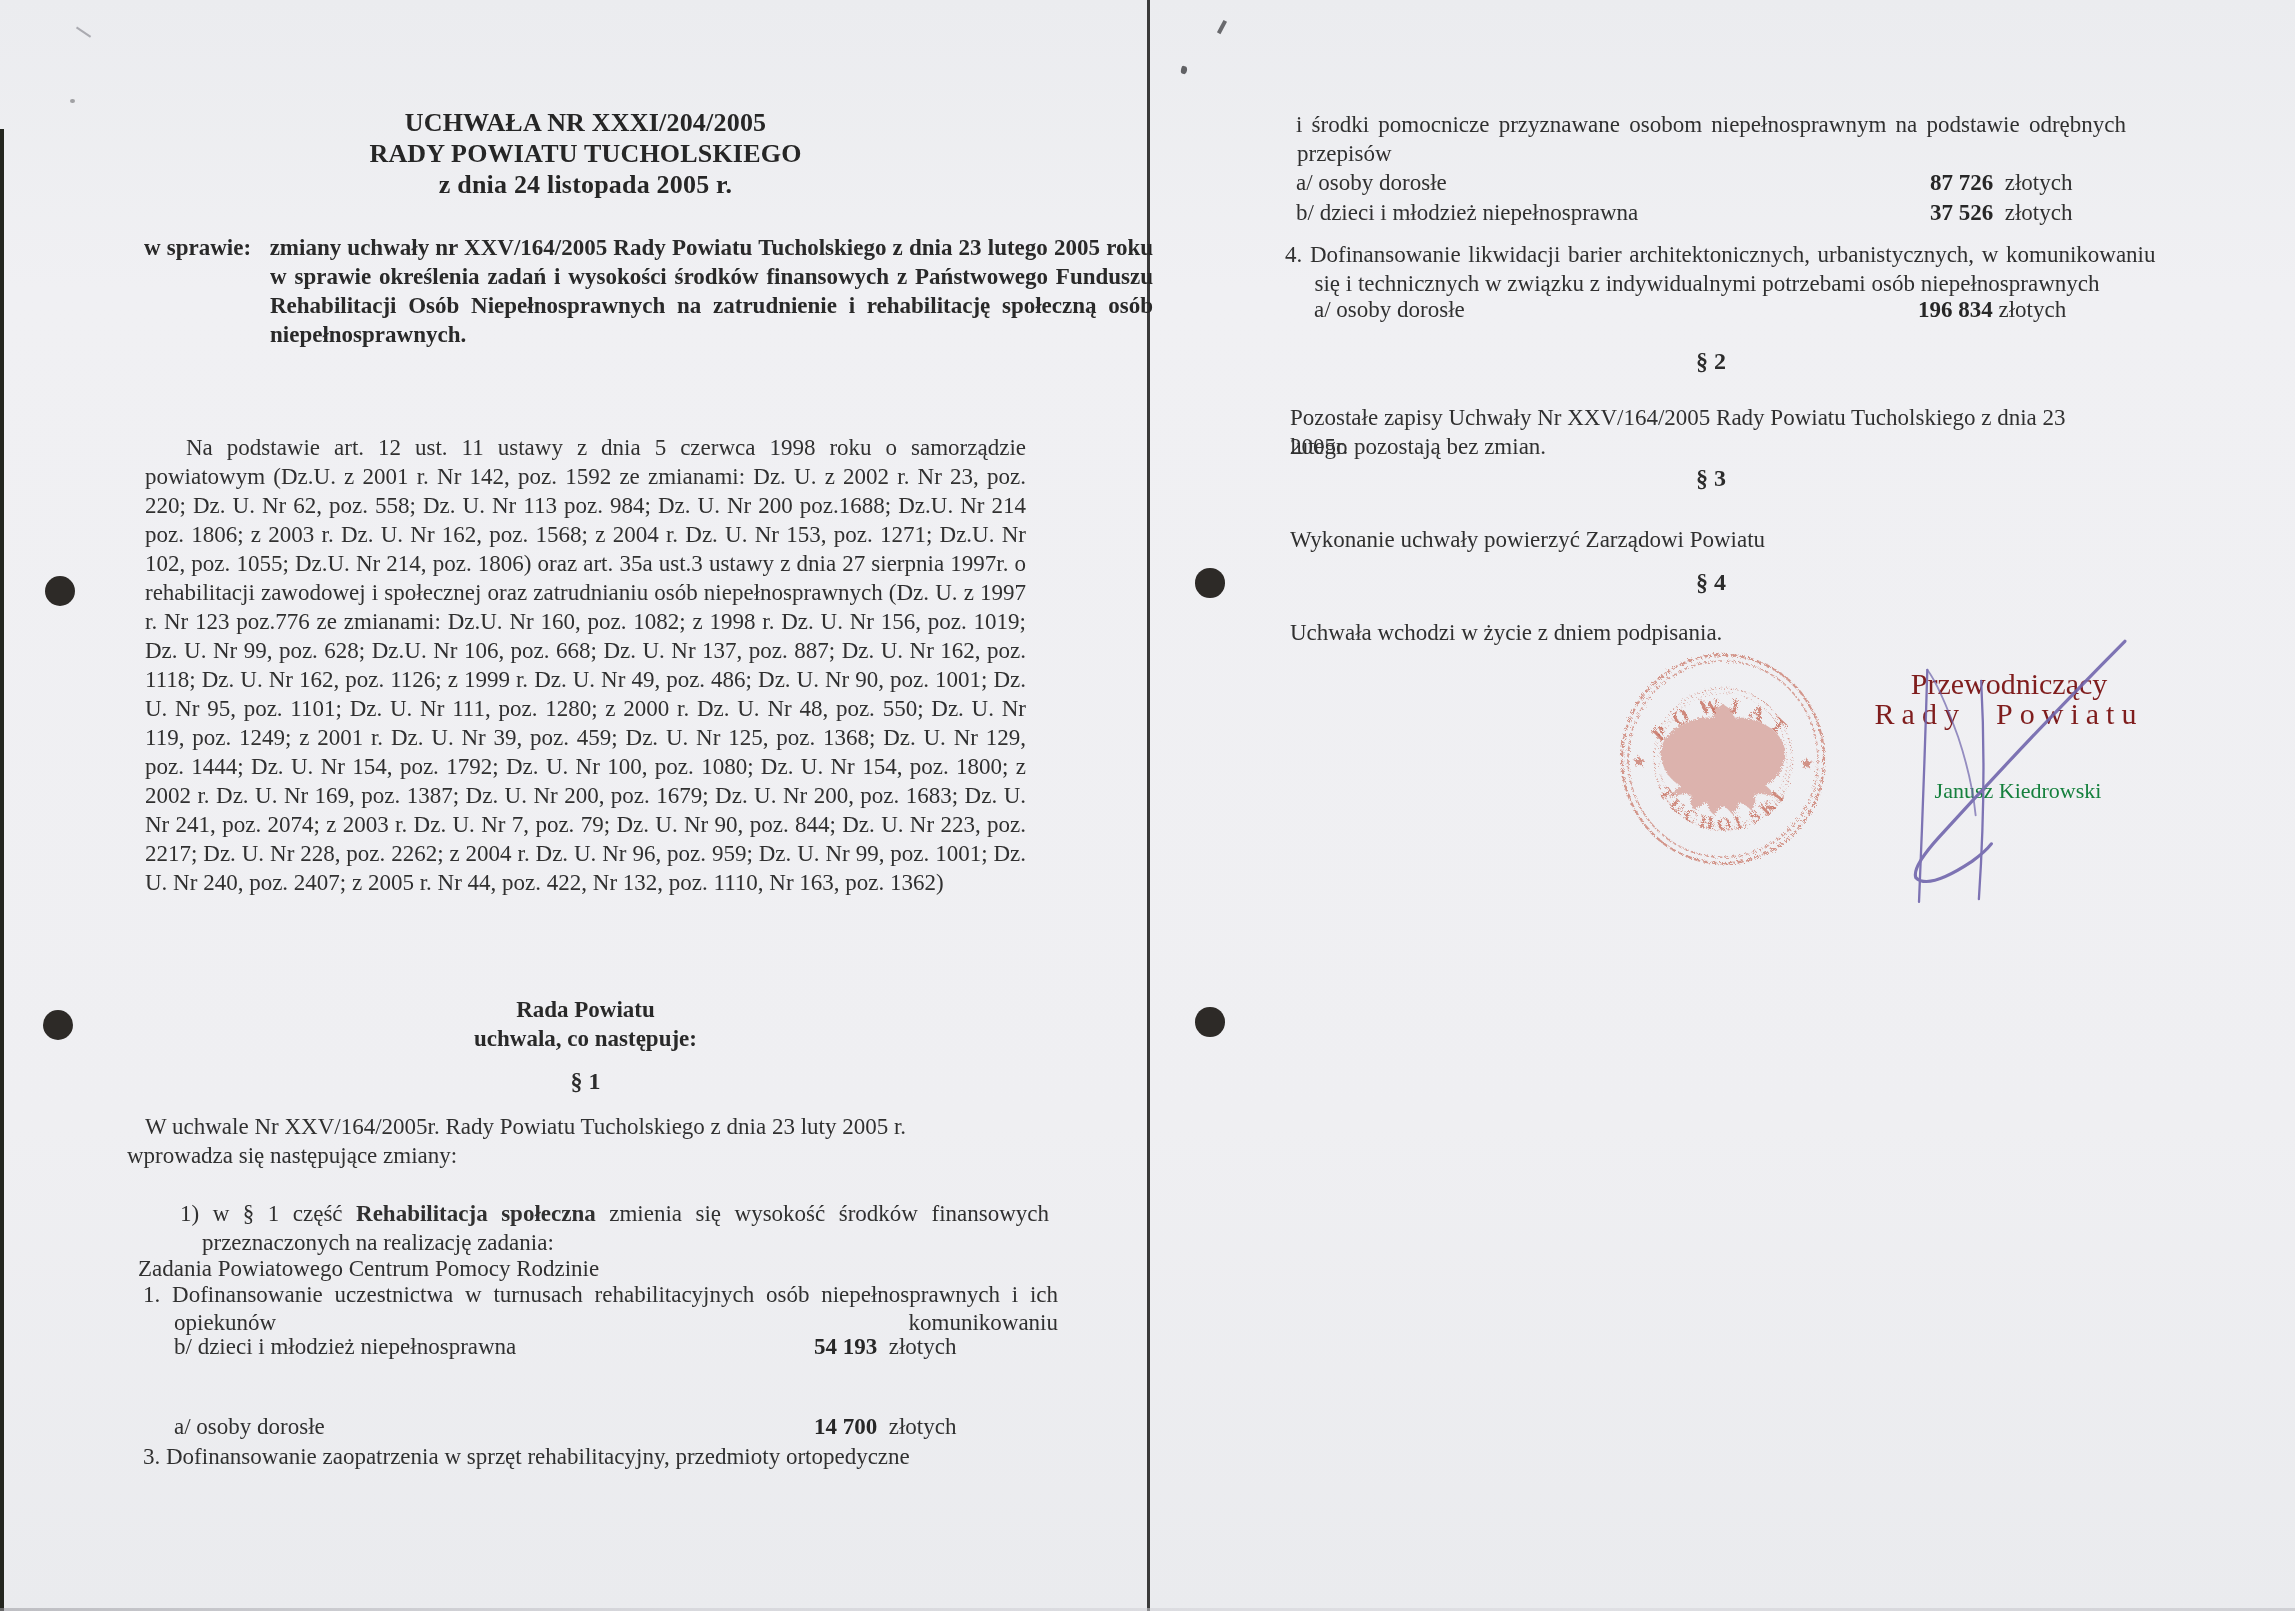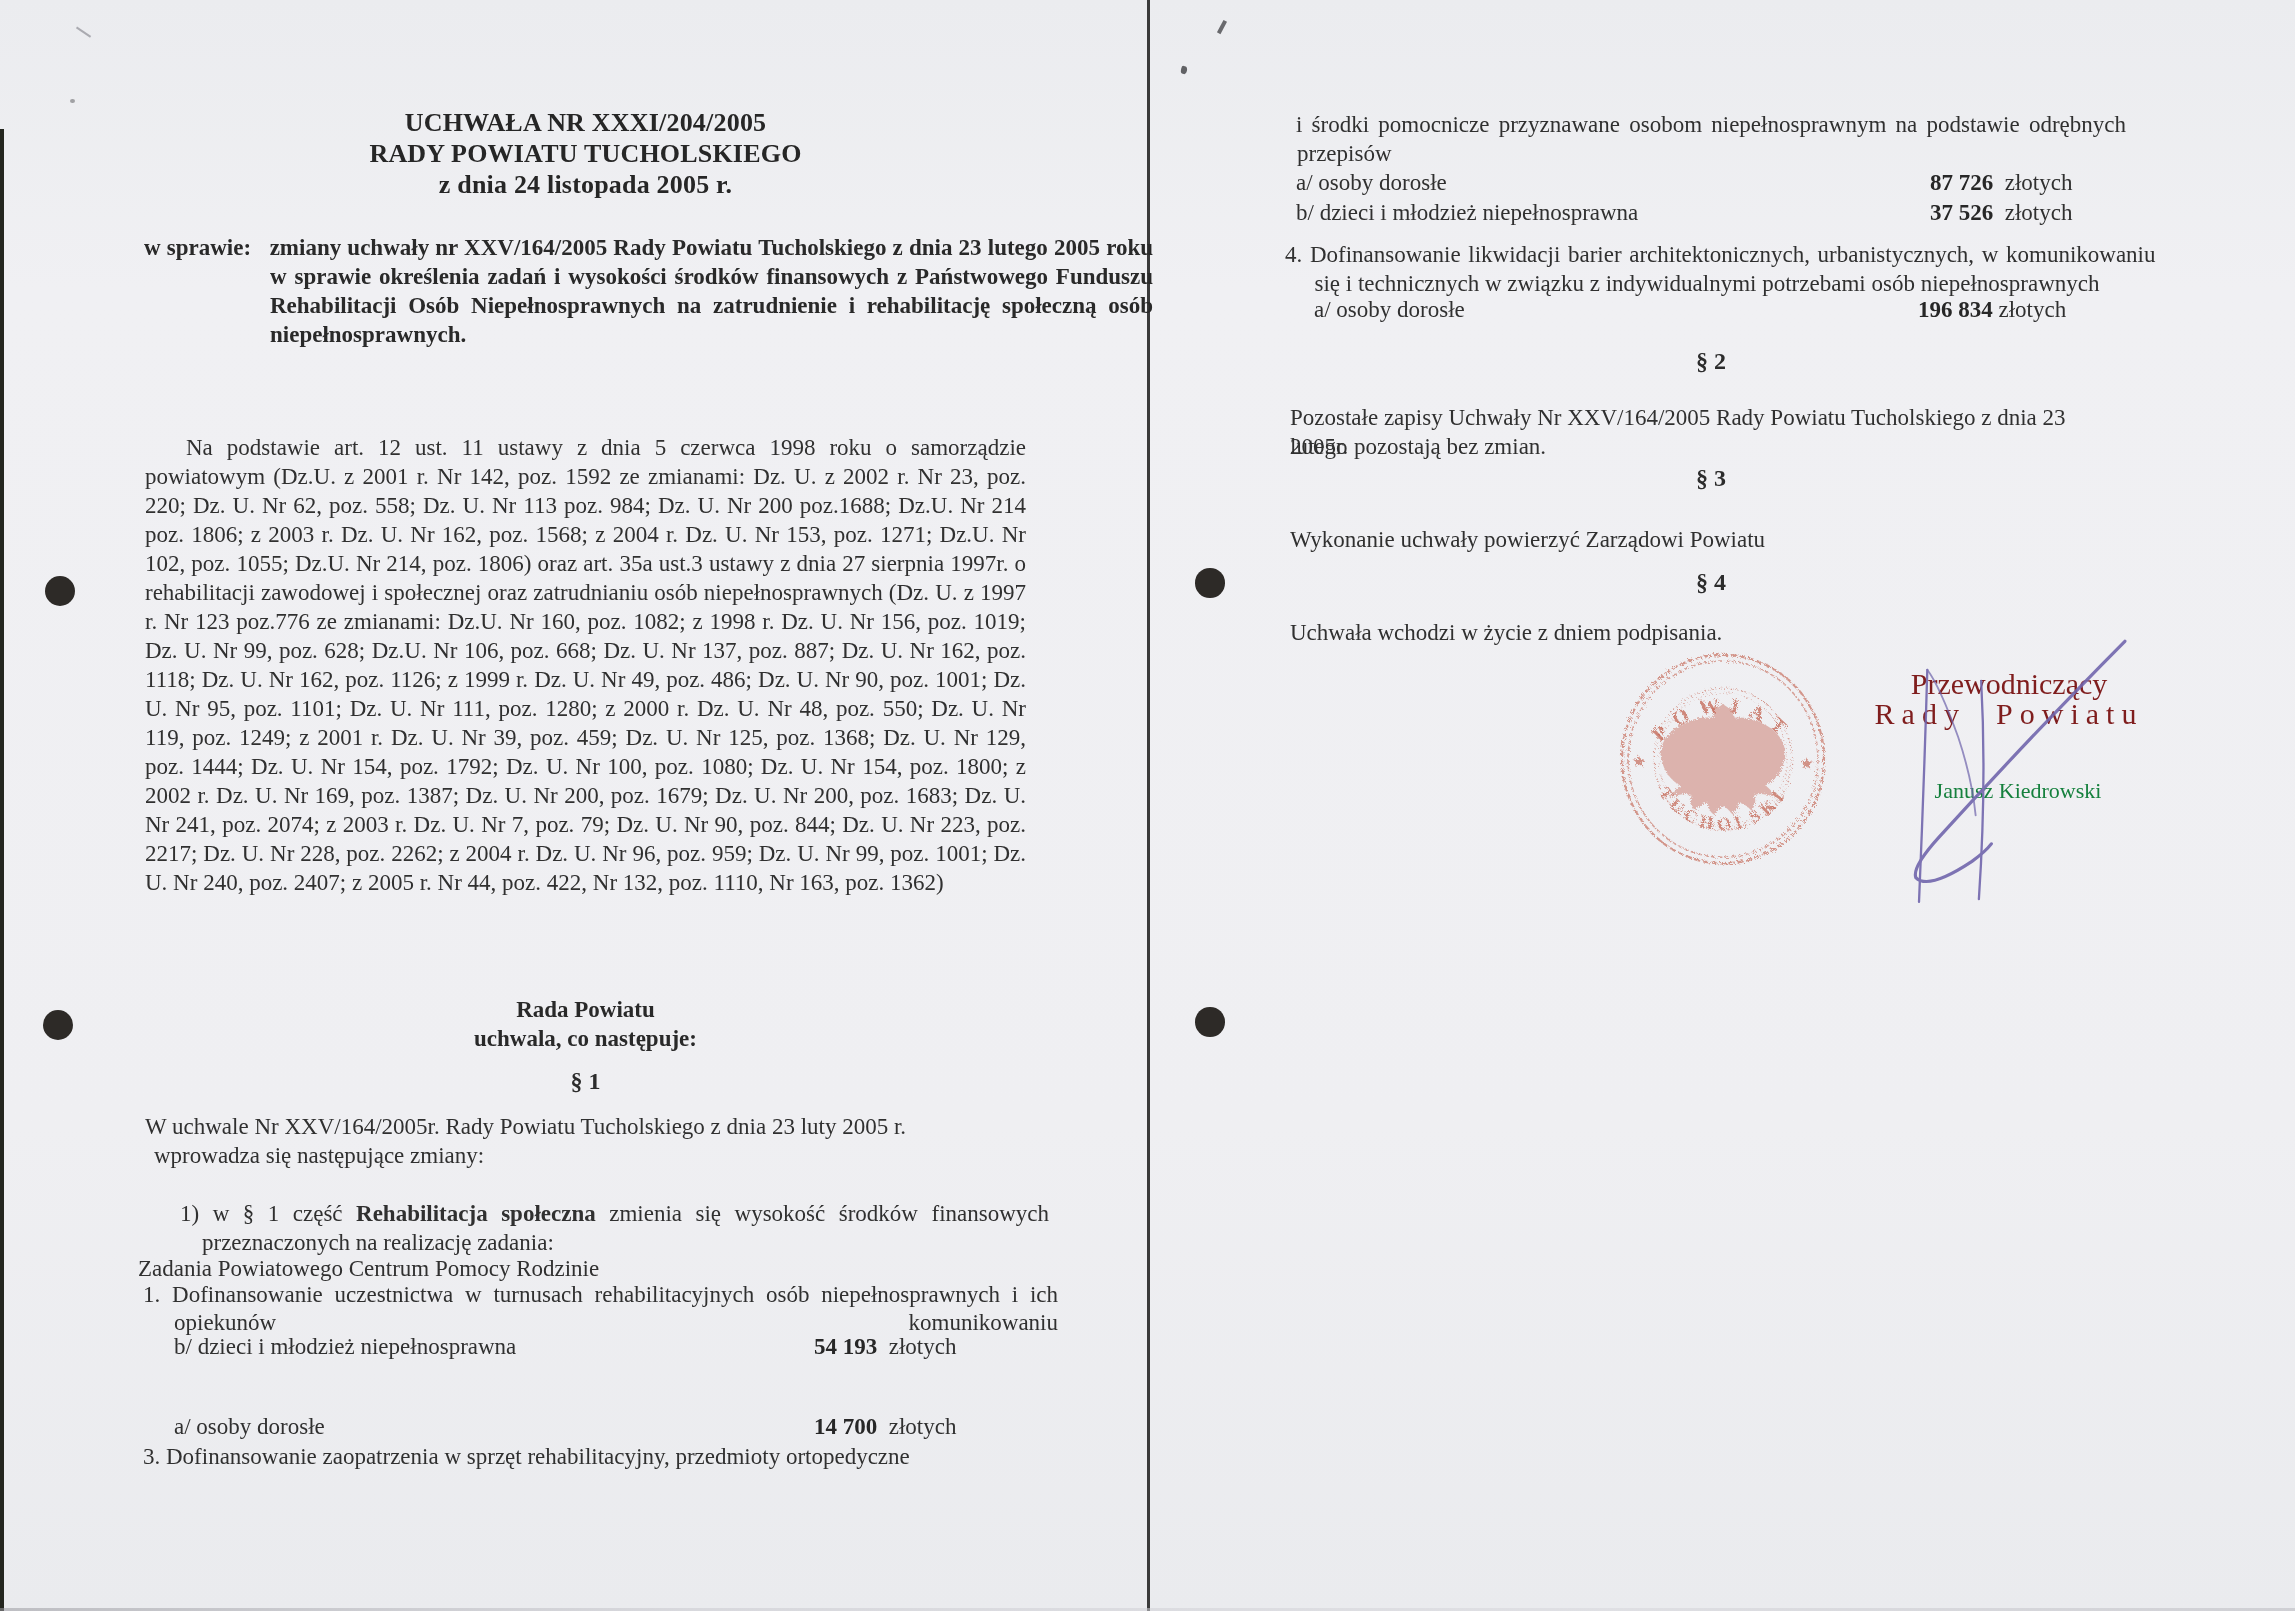--- a/index.html
+++ b/index.html
@@ -64,21 +64,21 @@
   </div>
 
   <div class="abs body-text justify" style="left:145px;top:433px;width:881px;text-indent:41px;">Na podstawie art. 12 ust. 11 ustawy z dnia 5 czerwca 1998 roku o samorządzie powiatowym (Dz.U. z 2001 r. Nr 142, poz. 1592 ze zmianami: Dz. U. z 2002 r. Nr 23, poz. 220; Dz. U. Nr 62, poz. 558; Dz. U. Nr 113 poz. 984; Dz. U. Nr 200 poz.1688; Dz.U. Nr 214 poz. 1806; z 2003 r. Dz. U. Nr 162, poz. 1568; z 2004 r. Dz. U. Nr 153, poz. 1271; Dz.U. Nr 102, poz. 1055; Dz.U. Nr 214, poz. 1806) oraz art. 35a ust.3 ustawy z dnia 27 sierpnia 1997r. o rehabilitacji zawodowej i społecznej oraz zatrudnianiu osób niepełnosprawnych (Dz. U. z 1997 r. Nr 123 poz.776 ze zmianami: Dz.U. Nr 160, poz. 1082; z 1998 r. Dz. U. Nr 156, poz. 1019; Dz. U. Nr 99, poz. 628; Dz.U. Nr 106, poz. 668; Dz. U. Nr 137, poz. 887; Dz. U. Nr 162, poz. 1118; Dz. U. Nr 162, poz. 1126; z 1999 r. Dz. U. Nr 49, poz. 486; Dz. U. Nr 90, poz. 1001; Dz. U. Nr 95, poz. 1101; Dz. U. Nr 111, poz. 1280; z 2000 r. Dz. U. Nr 48, poz. 550; Dz. U. Nr 119, poz. 1249; z 2001 r. Dz. U. Nr 39, poz. 459; Dz. U. Nr 125, poz. 1368; Dz. U. Nr 129, poz. 1444; Dz. U. Nr 154, poz. 1792; Dz. U. Nr 100, poz. 1080; Dz. U. Nr 154, poz. 1800; z 2002 r. Dz. U. Nr 169, poz. 1387; Dz. U. Nr 200, poz. 1679; Dz. U. Nr 200, poz. 1683; Dz. U. Nr 241, poz. 2074; z 2003 r. Dz. U. Nr 7, poz. 79; Dz. U. Nr 90, poz. 844; Dz. U. Nr 223, poz. 2217; Dz. U. Nr 228, poz. 2262; z 2004 r. Dz. U. Nr 96, poz. 959; Dz. U. Nr 99, poz. 1001; Dz. U. Nr 240, poz. 2407; z 2005 r. Nr 44, poz. 422, Nr 132, poz. 1110, Nr 163, poz. 1362)</div>
 
   <div class="abs b50 t-center" style="left:145px;top:997px;width:881px;">Rada Powiatu</div>
   <div class="abs b50 t-center" style="left:145px;top:1026px;width:881px;">uchwala,  co następuje:</div>
 
   <div class="abs sect-mark t-center" style="left:145px;top:1068px;width:881px;">§  1</div>
 
   <div class="abs body-text" style="left:145px;top:1112px;width:881px;">W uchwale  Nr  XXV/164/2005r.      Rady  Powiatu Tucholskiego  z dnia  23 luty 2005 r.</div>
-  <div class="abs body-text" style="left:154px;top:1141px;width:881px;">wprowadza się następujące zmiany:</div>
+  <div class="abs body-text" style="left:127px;top:1141px;width:881px;">wprowadza się następujące zmiany:</div>
 
   <div class="abs body-text justify" style="left:180px;top:1199px;width:847px;padding-left:22px;text-indent:-22px;line-height:29px;">
     <span>1) w § 1  część </span><span class="bold">Rehabilitacja społeczna</span><span>  zmienia się  wysokość środków finansowych przeznaczonych na realizację  zadania:</span>
   </div>
 
   <div class="abs body-text" style="left:138px;top:1254px;width:889px;">Zadania  Powiatowego Centrum Pomocy Rodzinie</div>
 
   <div class="abs body-text jlast" style="left:143px;top:1281px;width:884px;padding-left:31px;text-indent:-31px;line-height:28px;">
     <span>1.</span>
     <span>Dofinansowanie uczestnictwa w turnusach rehabilitacyjnych osób niepełnosprawnych i ich opiekunów komunikowaniu</span>

